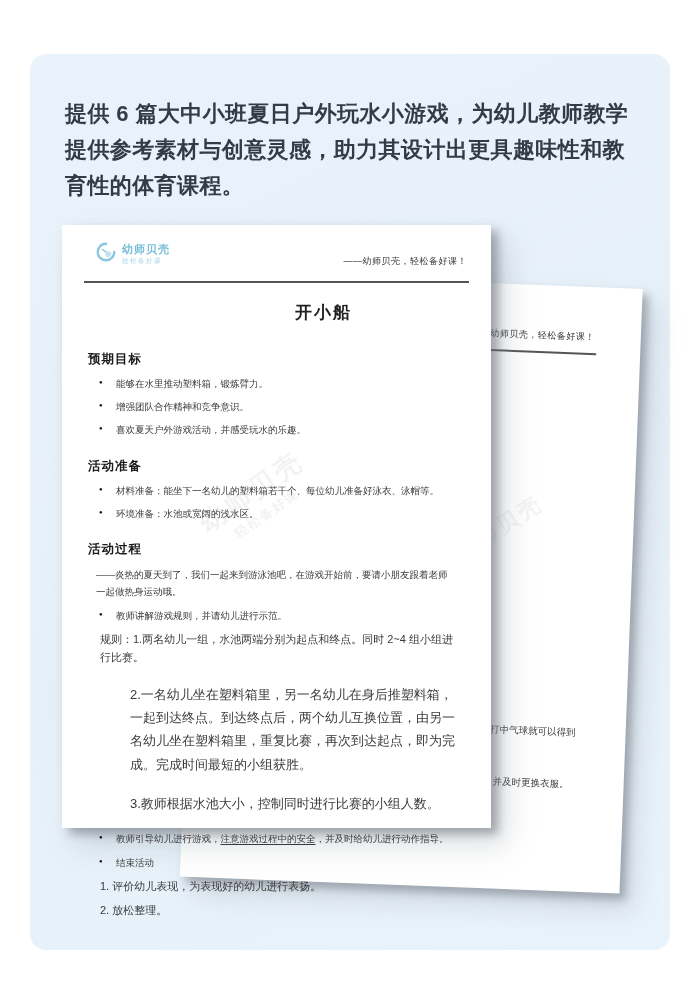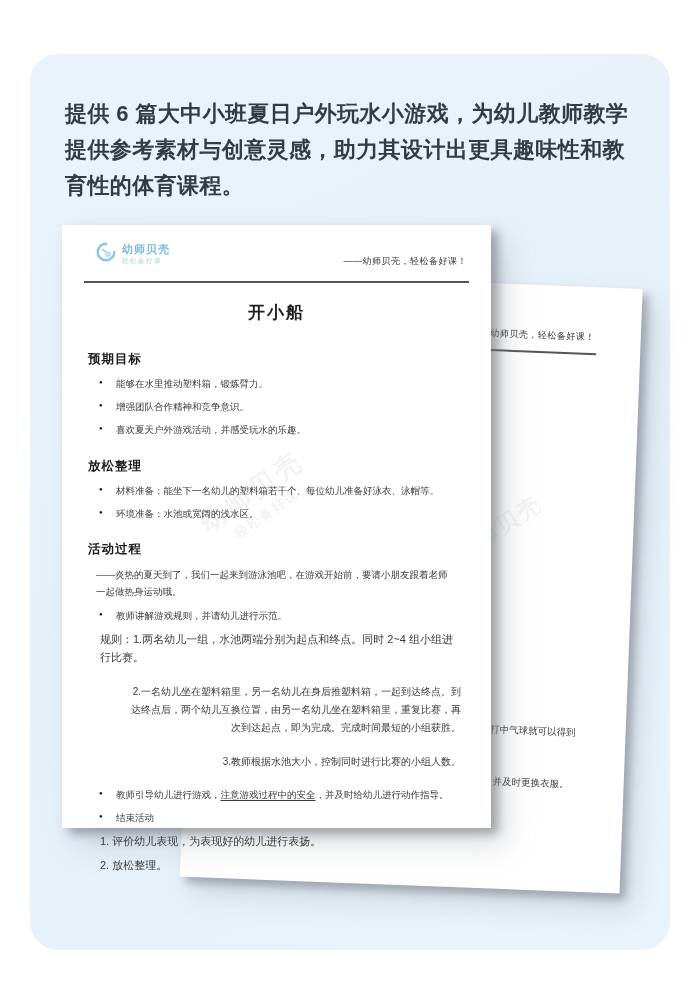--- a/index.html
+++ b/index.html
@@ -1,18 +1,18 @@
 <!DOCTYPE html>
 <html><head>
 <meta charset="utf-8">
 <style>
   html,body{margin:0;padding:0;background:#ffffff;}
   .canvas{position:relative;width:700px;height:999px;overflow:hidden;background:#ffffff;
           font-family:"Liberation Sans","DejaVu Sans",sans-serif;}
-  .panel{position:absolute;left:30px;top:54px;width:640px;height:896px;border-radius:28px;
+  .panel{position:absolute;left:30px;top:54px;width:640px;height:896px;border-radius:16px;
          background:linear-gradient(155deg,#eaf3fb 0%,#e6f0f9 55%,#e9f3fb 100%);}
   .intro{position:absolute;left:35px;top:42px;width:578px;margin:0;
          font-size:22px;line-height:1.64;font-weight:600;color:#333b45;letter-spacing:.4px;}
 
   
   .back-page{position:absolute;left:173px;top:218px;width:440px;height:605px;background:#ffffff;
              transform:rotate(2.2deg);transform-origin:0 0;
              box-shadow:6px 6px 9px rgba(95,102,110,.45),14px 16px 26px rgba(130,140,152,.25);}
   .bp-slogan{position:absolute;top:44px;right:46px;font-size:9px;color:#333;letter-spacing:.5px;}
   .bp-rule{position:absolute;top:66px;left:20px;right:44px;height:2px;background:#555;}
@@ -24,33 +24,33 @@
 
   
   .front-page{position:absolute;left:32px;top:171px;width:429px;height:603px;background:#ffffff;
               box-shadow:7px 6px 9px rgba(95,102,110,.5),15px 17px 28px rgba(130,140,152,.28);}
   .logo{position:absolute;left:33px;top:16px;display:flex;align-items:center;gap:5px;}
   .logo-main{font-size:11px;font-weight:bold;color:#79bcd9;letter-spacing:1px;}
   .logo-sub{font-size:6.5px;color:#a5d3e6;letter-spacing:1.5px;}
   .fp-slogan{position:absolute;top:30px;right:24px;font-size:9px;color:#333;letter-spacing:.5px;}
   .fp-rule{position:absolute;top:56px;left:22px;right:22px;height:2px;background:#555;}
   .doc-title{position:absolute;top:76px;left:0;width:100%;margin:0;text-align:center;
-             font-size:17px;font-weight:bold;color:#1f1f1f;letter-spacing:2px;}
+             font-size:17px;font-weight:bold;color:#1f1f1f;letter-spacing:2px;padding-left:47px;}
   .doc-watermark{position:absolute;top:248px;left:135px;transform:rotate(-35deg);
                  opacity:.10;color:#8a8a8a;font-weight:bold;text-align:center;pointer-events:none;}
   .doc-watermark .wm1{display:block;font-size:26px;letter-spacing:4px;}
   .doc-watermark .wm2{display:block;font-size:13px;letter-spacing:2px;}
   .doc-content{position:absolute;top:126px;left:26px;right:30px;}
   .line-h{margin:20px 0 4px;font-size:12.5px;font-weight:bold;color:#1c1c1c;letter-spacing:1px;}
   .line-h:first-child{margin-top:0;}
   .line-b{position:relative;padding-left:28px;margin:8px 0;font-size:9.5px;line-height:1.6;color:#3a3a3a;}
   .line-b::before{content:"●";position:absolute;left:11px;top:2px;font-size:6px;color:#111;}
   .line-d{margin:8px 8px;font-size:9.5px;line-height:1.8;color:#3a3a3a;}
   .line-p{padding-left:12px;margin:7px 0;font-size:11px;line-height:1.6;color:#3a3a3a;}
-  .line-i{padding-left:42px;margin:16px 0;font-size:10px;line-height:1.8;color:#3a3a3a;text-align:right;}
+  .line-i{padding-left:42px;margin:16px 0;font-size:13px;line-height:1.8;color:#3a3a3a;}
   .line-b u{text-underline-offset:2px;text-decoration:underline;}
 </style>
 </head>
 <body>
 
 <div class="canvas">
   <div class="panel">
 
     <p class="intro">提供 6 篇大中小班夏日户外玩水小游戏，为幼儿教师教学提供参考素材与创意灵感，助力其设计出更具趣味性和教育性的体育课程。</p>
 
@@ -81,21 +81,21 @@
       <h1 class="doc-title">开小船</h1>
       <div class="doc-watermark">
         <span class="wm1">幼师贝壳</span>
         <span class="wm2">轻松备好课</span>
       </div>
       <div class="doc-content" id="doc-content">
           <div class="line-h">预期目标</div>
           <div class="line-b">能够在水里推动塑料箱，锻炼臂力。</div>
           <div class="line-b">增强团队合作精神和竞争意识。</div>
           <div class="line-b">喜欢夏天户外游戏活动，并感受玩水的乐趣。</div>
-          <div class="line-h">放松整理</div>
+          <div class="line-h">活动准备</div>
           <div class="line-b">材料准备：能坐下一名幼儿的塑料箱若干个、每位幼儿准备好泳衣、泳帽等。</div>
           <div class="line-b">环境准备：水池或宽阔的浅水区。</div>
           <div class="line-h">活动过程</div>
           <div class="line-d">——炎热的夏天到了，我们一起来到游泳池吧，在游戏开始前，要请小朋友跟着老师一起做热身运动哦。</div>
           <div class="line-b">教师讲解游戏规则，并请幼儿进行示范。</div>
           <div class="line-p">规则：1.两名幼儿一组，水池两端分别为起点和终点。同时 2~4 组小组进行比赛。</div>
           <div class="line-i">2.一名幼儿坐在塑料箱里，另一名幼儿在身后推塑料箱，一起到达终点。到达终点后，两个幼儿互换位置，由另一名幼儿坐在塑料箱里，重复比赛，再次到达起点，即为完成。完成时间最短的小组获胜。</div>
           <div class="line-i">3.教师根据水池大小，控制同时进行比赛的小组人数。</div>
           <div class="line-b">教师引导幼儿进行游戏，<u>注意游戏过程中的安全</u>，并及时给幼儿进行动作指导。</div>
           <div class="line-b">结束活动</div>

